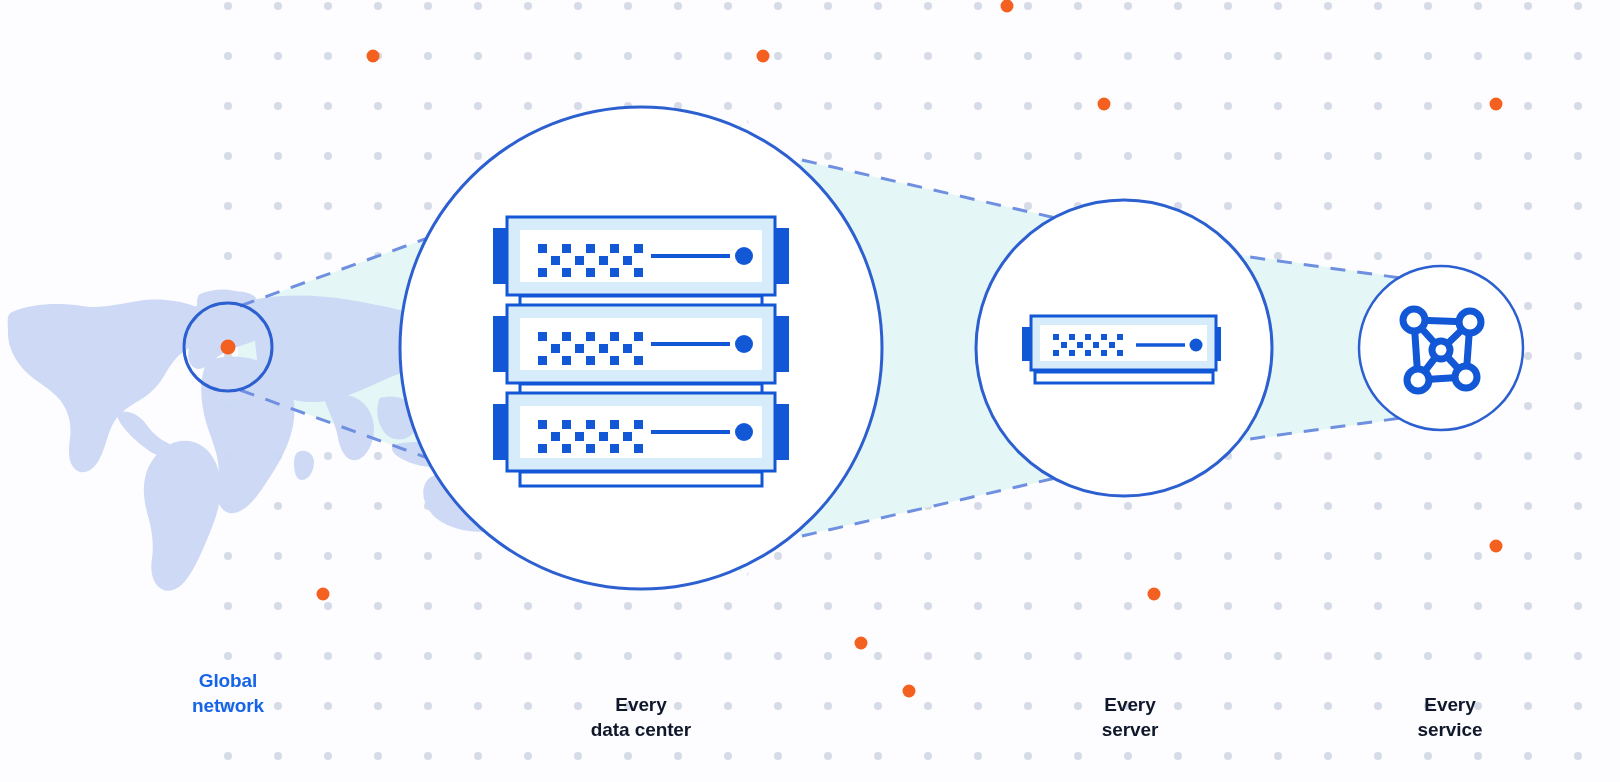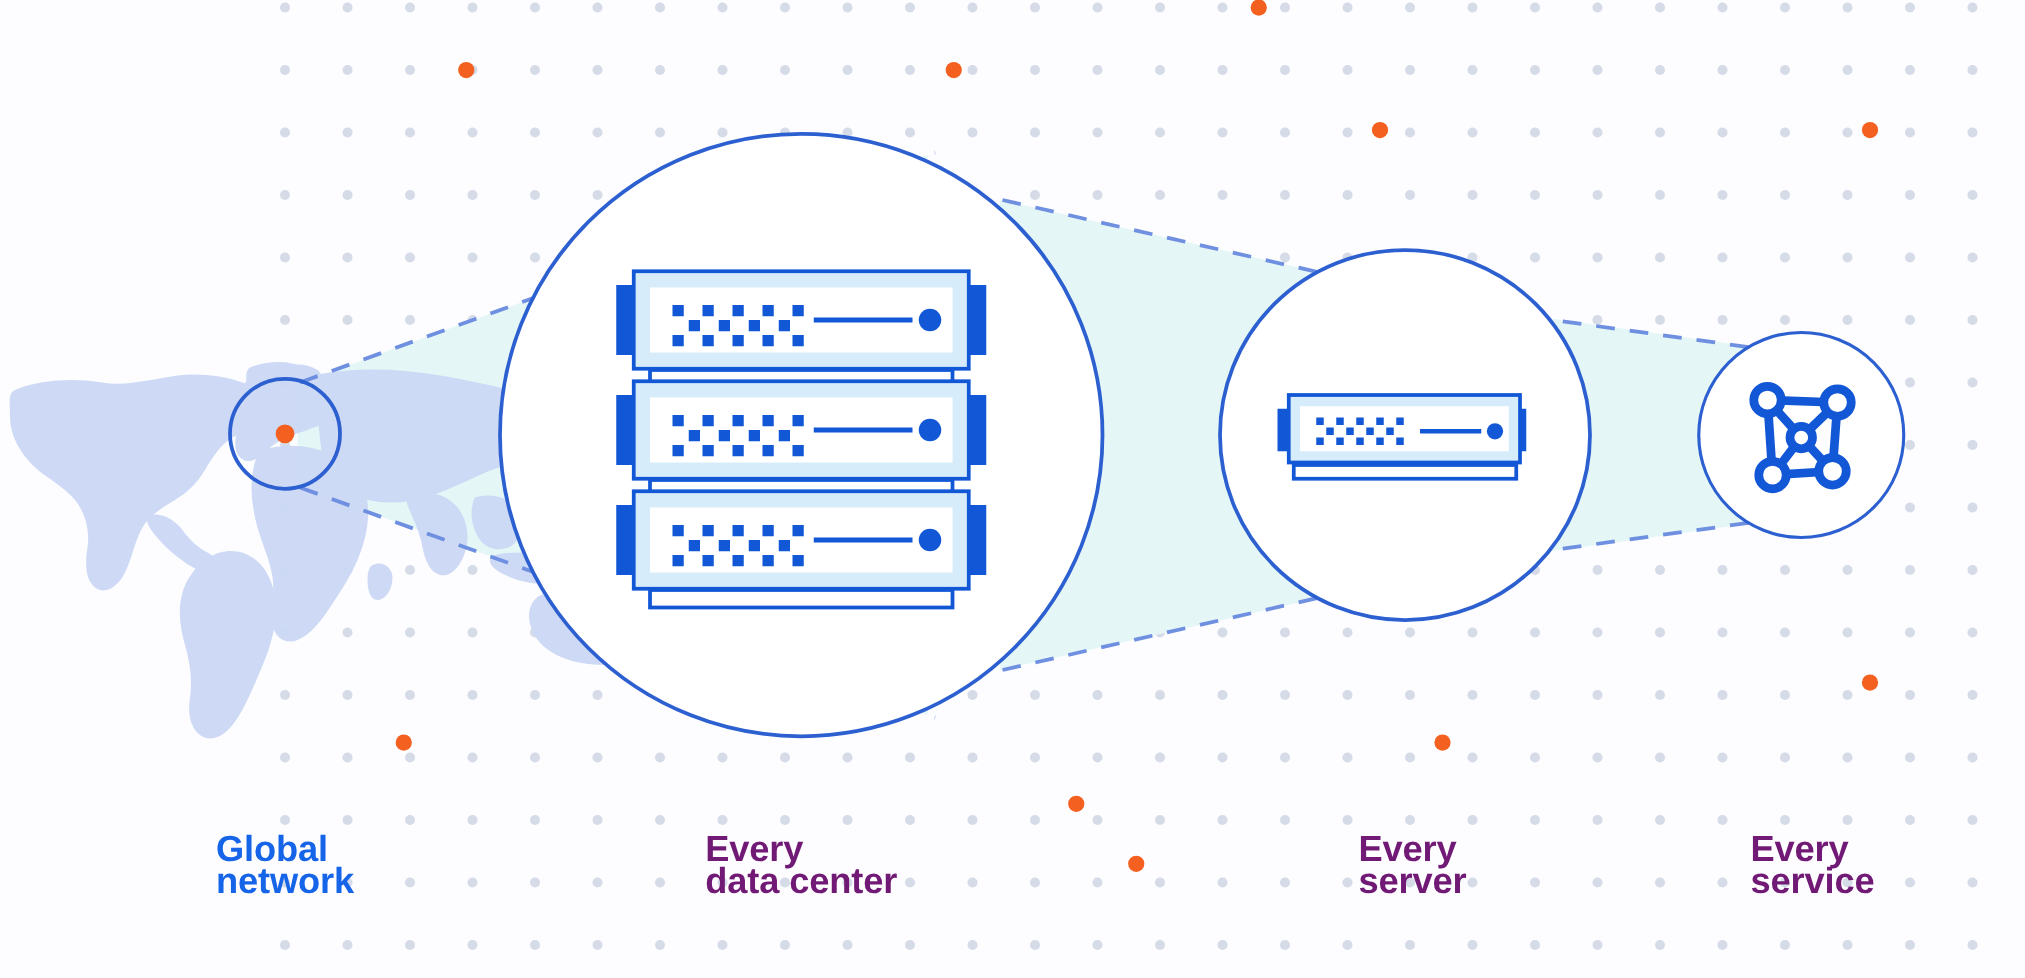--- a/index.html
+++ b/index.html
@@ -15,30 +15,30 @@
     width:1620px; height:782px;
     background:#fdfdff;
   }
   #scene { position:absolute; inset:0; }
   .labels {
     position:absolute; inset:0;
     pointer-events:none;
   }
   .label {
     position:absolute;
-    text-align:left;
-    font-size:29px;
+    text-align:center;
+    font-size:19px;
     line-height:25px;
     font-weight:700;
     letter-spacing:-0.1px;
     white-space:pre-line;
     transform:translateX(-50%);
     pointer-events:auto;
   }
-  .label.dark  { color:#701a75; }
+  .label.dark  { color:#0f172a;margin-top:24px; }
   .label.brand { color:#1664e8; }
 </style>
 </head>
 <body>
 
 <div id="stage">
 
   <svg id="scene" viewBox="0 0 1620 782" width="1620" height="782">
 
     <defs>

